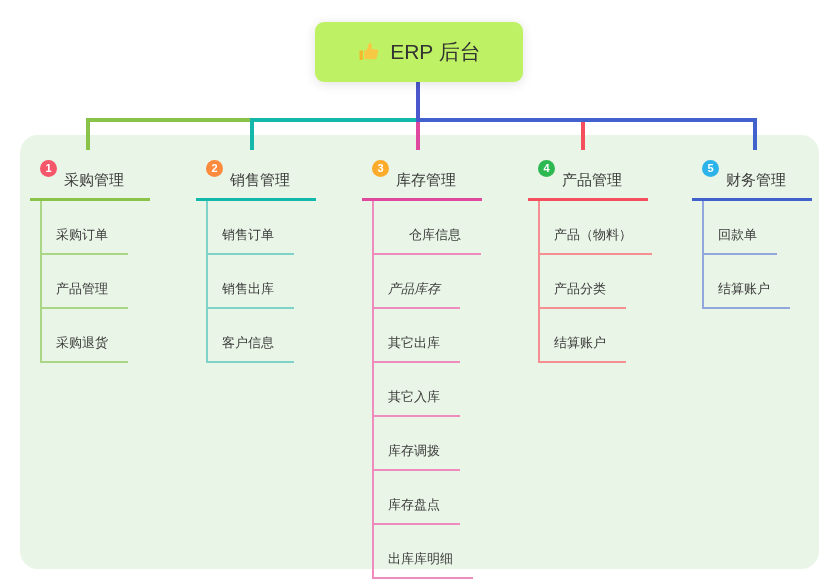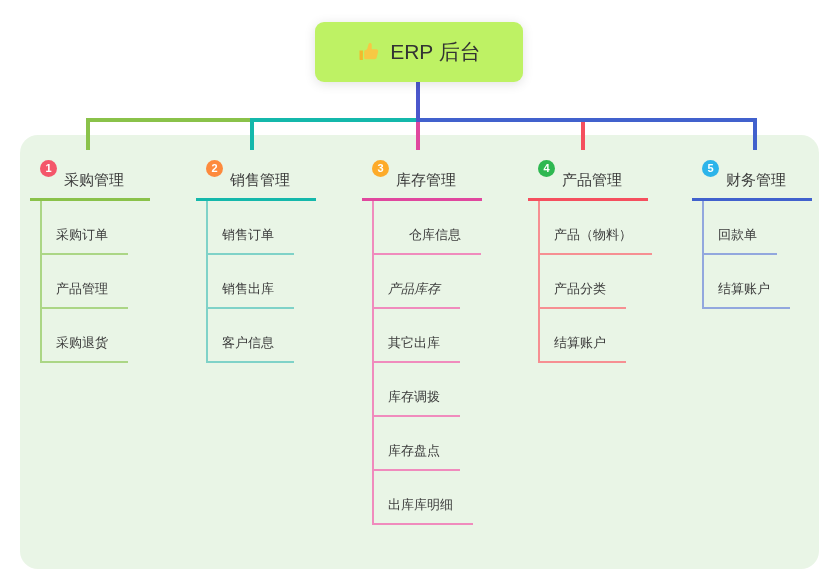--- a/index.html
+++ b/index.html
@@ -129,20 +129,23 @@
     <div class="child">
       <span class="child-label" style="border-bottom-color: rgb(240, 139, 189); padding-left: 35px;">仓库信息</span>
     </div>
     <div class="child">
       <span class="child-label" style="border-bottom-color: rgb(240, 139, 189); font-style: italic;">产品库存</span>
     </div>
     <div class="child">
       <span class="child-label" style="border-bottom-color: rgb(240, 139, 189);">其它出库</span>
     </div>
     <div class="child">
+      <span class="child-label" style="border-bottom-color: rgb(240, 139, 189);">其它入库</span>
+    </div>
+    <div class="child">
       <span class="child-label" style="border-bottom-color: rgb(240, 139, 189);">库存调拨</span>
     </div>
     <div class="child">
       <span class="child-label" style="border-bottom-color: rgb(240, 139, 189);">库存盘点</span>
     </div>
     <div class="child">
       <span class="child-label" style="border-bottom-color: rgb(240, 139, 189);">出库库明细</span>
     </div>
   </div>
 </div>

